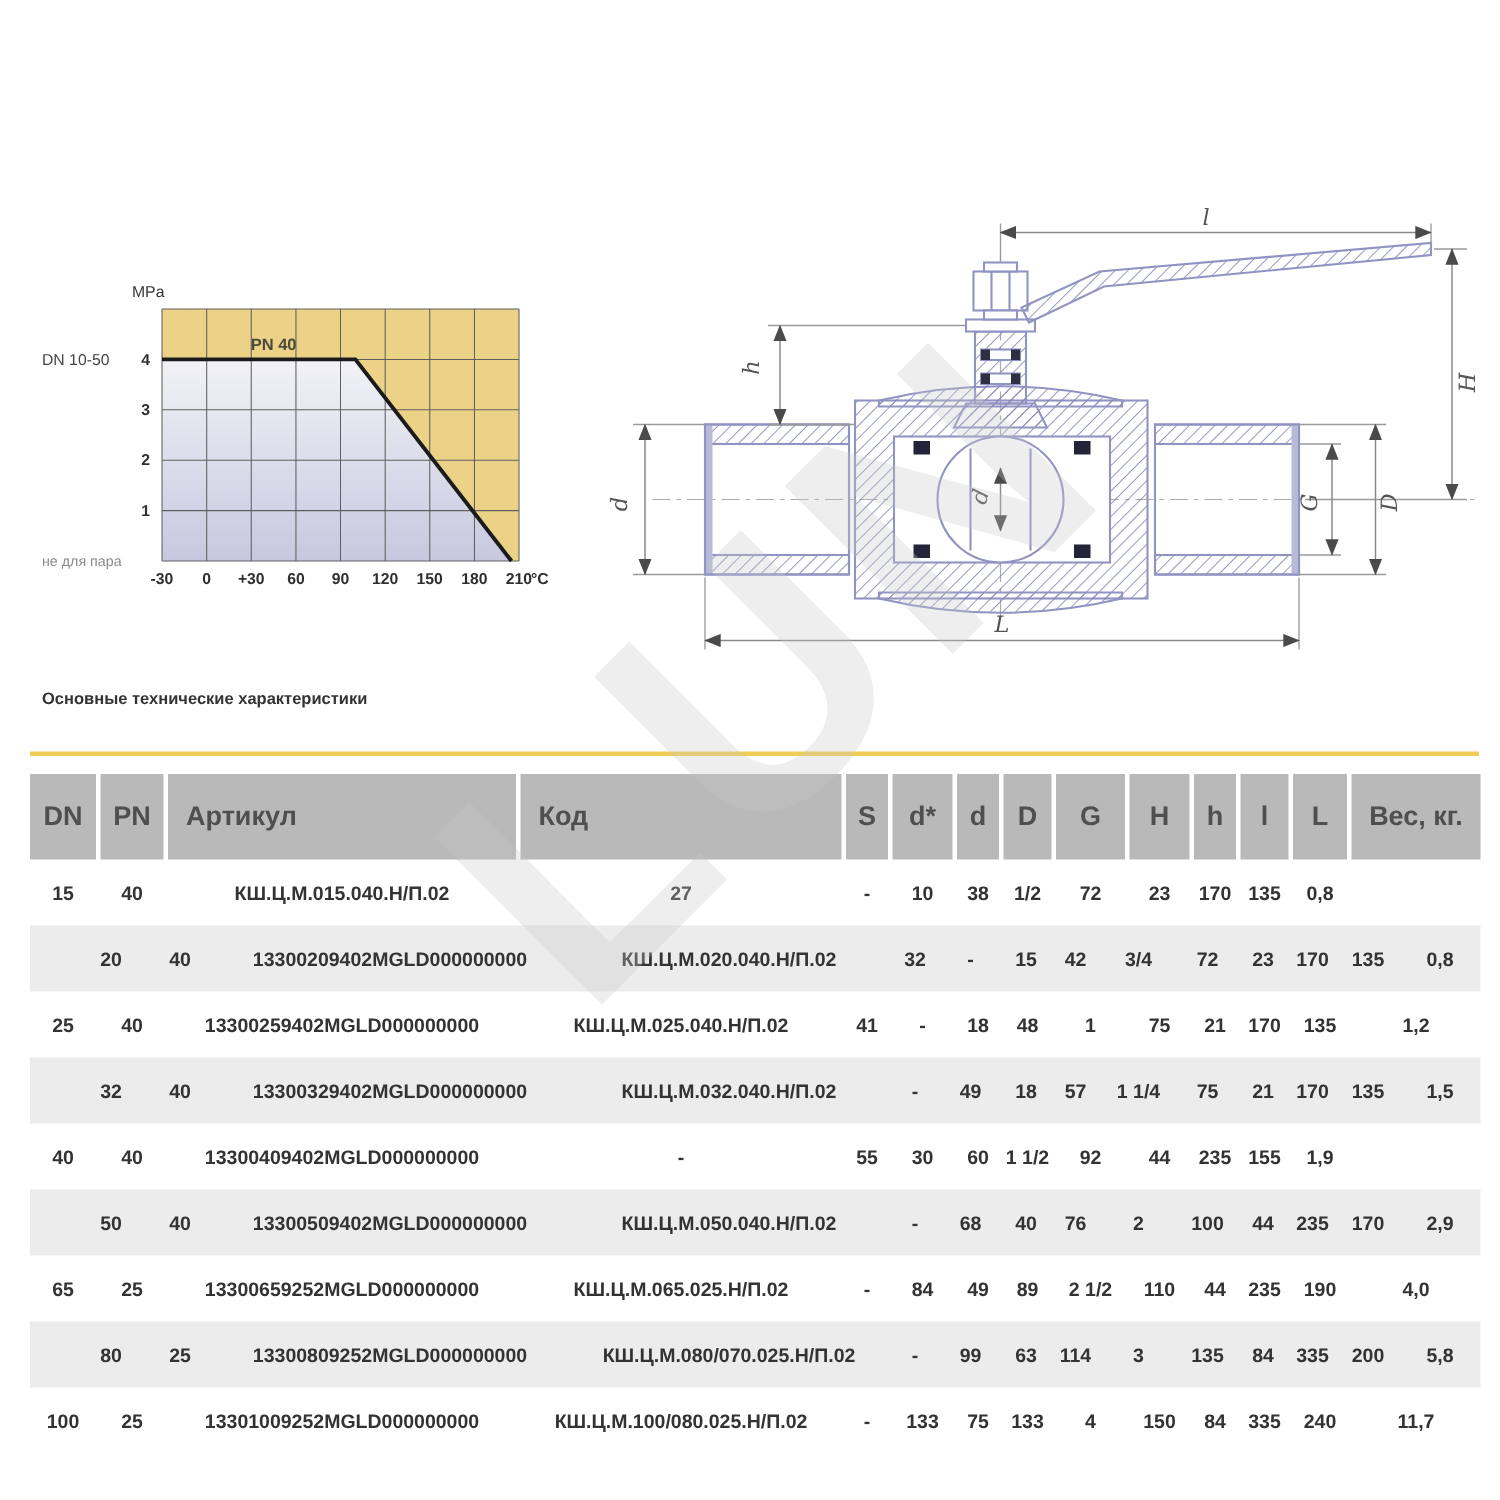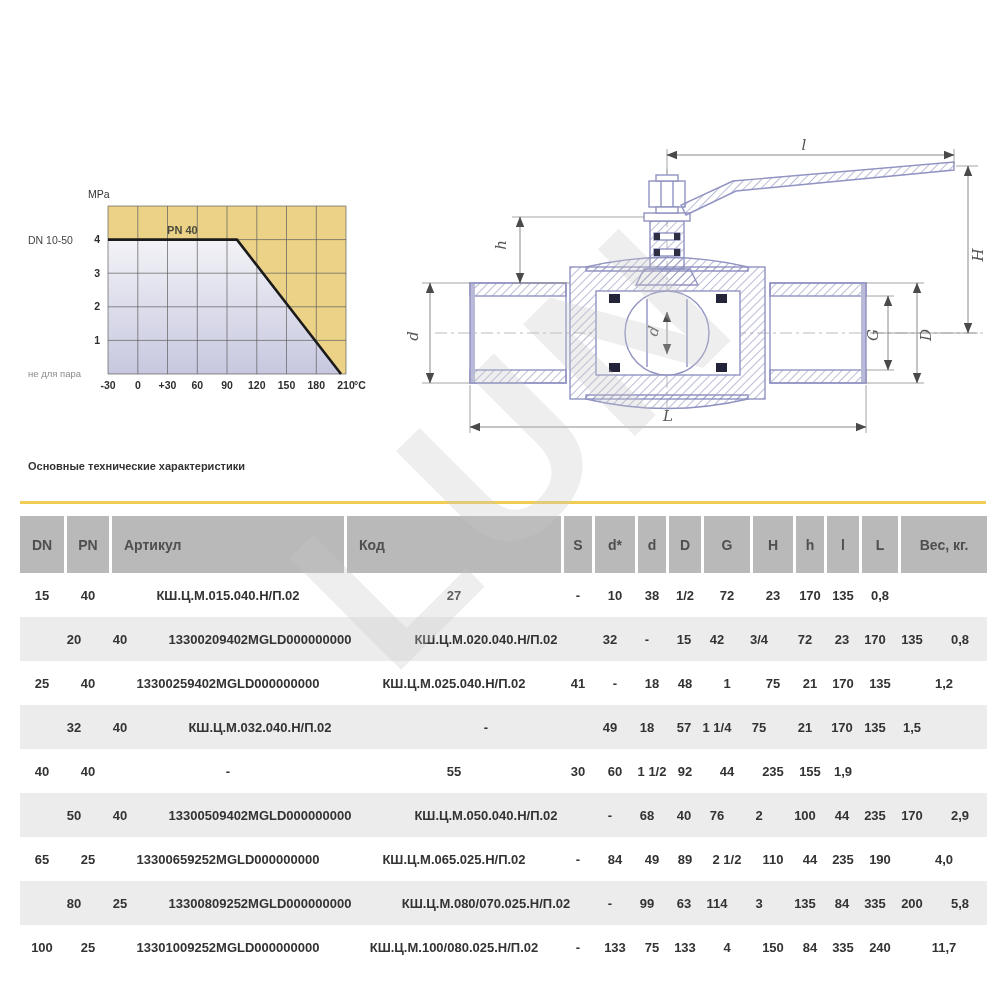--- a/index.html
+++ b/index.html
@@ -5,21 +5,21 @@
   html,body{margin:0;padding:0;background:#fff;}
   .page{position:relative;width:1000px;height:1000px;background:#fff;overflow:hidden;
         font-family:"Liberation Sans",sans-serif;}
   .chart{position:absolute;left:28px;top:186px;}
   .valve{position:absolute;left:400px;top:133px;}
   .title{position:absolute;left:28px;top:460px;margin:0;font-size:11px;font-weight:bold;color:#333;}
   .rule{position:absolute;left:20px;top:501px;width:966px;height:3px;background:var(--rule-color,#f0cd55);}
   .spec{position:absolute;left:20px;top:516px;width:967px;}
   .trow{display:grid;grid-template-columns:44px 42px 232px 214px 28px 40px 28px 32px 46px 40px 28px 32px 36px 1fr;column-gap:3px;}
   .thead{height:57px;background:#fff;}
-  .hcell{background:var(--header-bg,#b9b9b9);color:var(--header-text,#4f4f4f);font-weight:bold;font-size:14px;
+  .hcell{background:var(--header-bg,#b9b9b9);color:var(--header-text,#4f4f4f);font-weight:bold;font-size:18px;
          display:flex;align-items:center;justify-content:center;}
   .hcell.c2,.hcell.c3{justify-content:flex-start;padding-left:12px;}
   .brow{height:44px;}
   .brow.stripe{background:var(--stripe-bg,#ececec);padding-left:32px;}
   .cell{display:flex;align-items:center;justify-content:center;font-size:13px;font-weight:bold;
         color:var(--body-text,#333);white-space:nowrap;}
   .watermark{position:absolute;left:260px;top:330px;font-size:230px;font-weight:bold;
              color:rgba(198,198,203,0.30);transform:rotate(-45deg);letter-spacing:12px;
              pointer-events:none;line-height:1;}
   
@@ -237,35 +237,37 @@
         <div class="cell c8">1</div>
         <div class="cell c9">75</div>
         <div class="cell c10">21</div>
         <div class="cell c11">170</div>
         <div class="cell c12">135</div>
         <div class="cell c13">1,2</div>
       </div>
       <div class="trow brow stripe">
         <div class="cell c0">32</div>
         <div class="cell c1">40</div>
+        <div class="cell c2">13300329402MGLD000000000</div>
         <div class="cell c3">КШ.Ц.М.032.040.Н/П.02</div>
         <div class="cell c4">-</div>
         <div class="cell c5">49</div>
         <div class="cell c6">18</div>
         <div class="cell c7">57</div>
         <div class="cell c8">1 1/4</div>
         <div class="cell c9">75</div>
         <div class="cell c10">21</div>
         <div class="cell c11">170</div>
         <div class="cell c12">135</div>
         <div class="cell c13">1,5</div>
       </div>
       <div class="trow brow">
         <div class="cell c0">40</div>
         <div class="cell c1">40</div>
+        <div class="cell c2">13300409402MGLD000000000</div>
         <div class="cell c4">-</div>
         <div class="cell c5">55</div>
         <div class="cell c6">30</div>
         <div class="cell c7">60</div>
         <div class="cell c8">1 1/2</div>
         <div class="cell c9">92</div>
         <div class="cell c10">44</div>
         <div class="cell c11">235</div>
         <div class="cell c12">155</div>
         <div class="cell c13">1,9</div>

